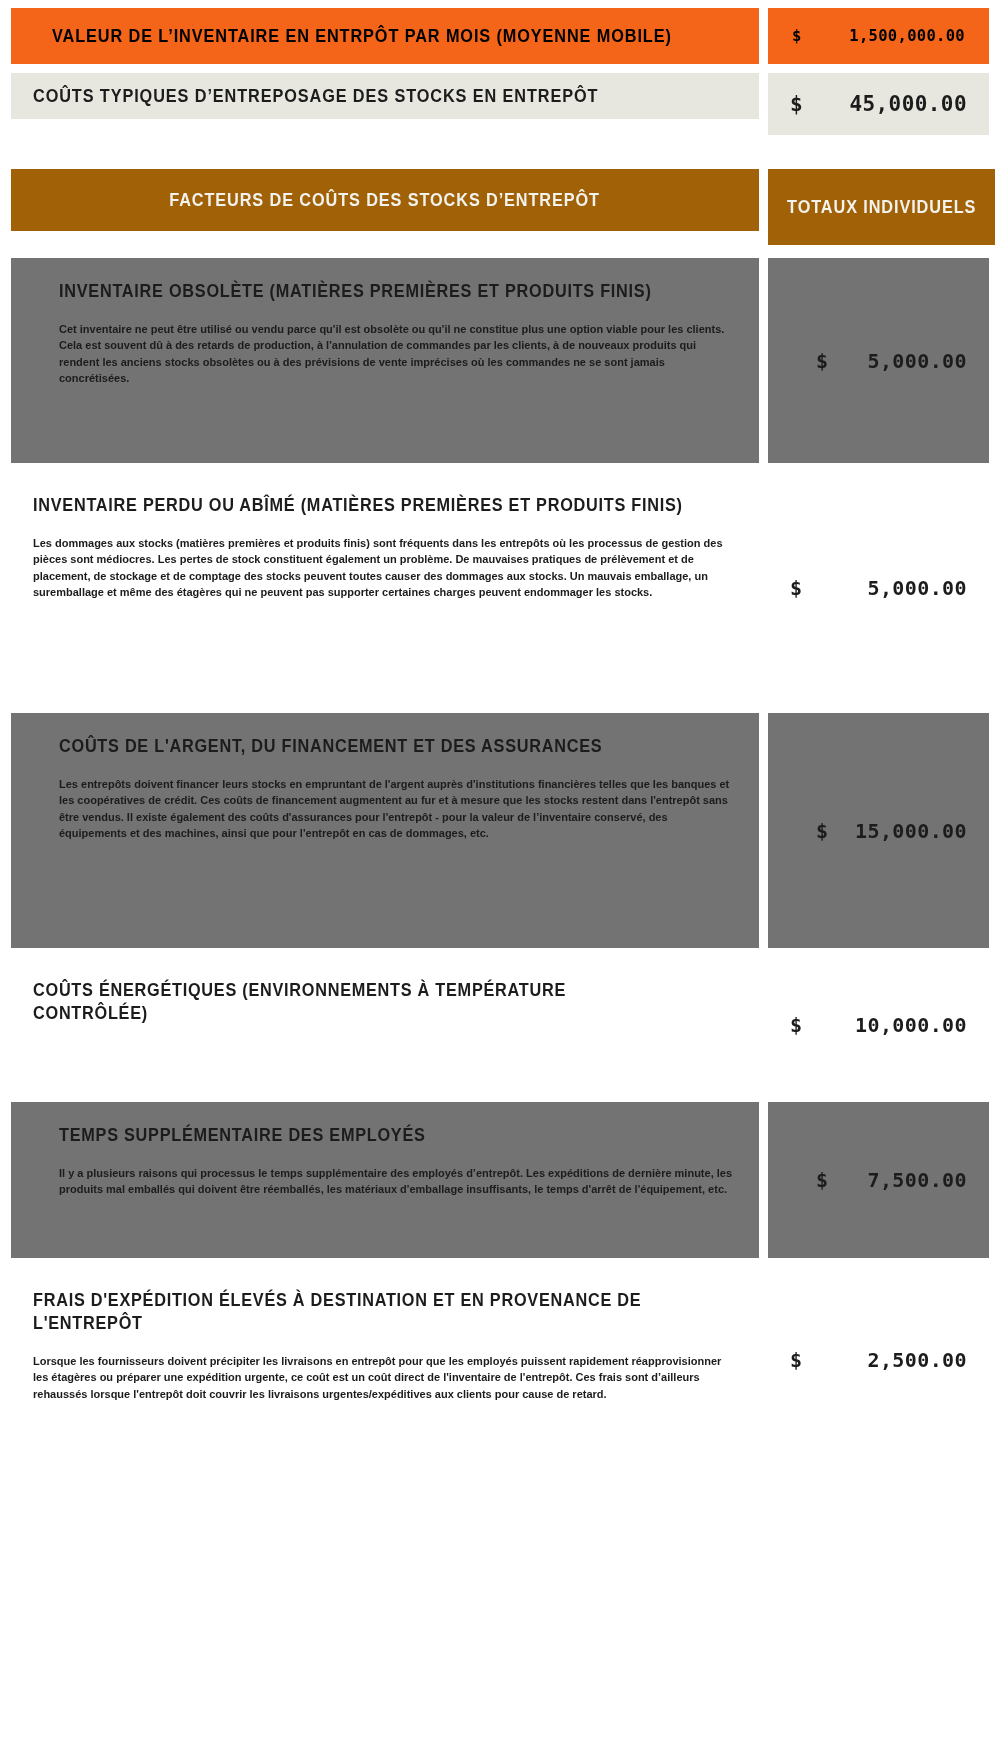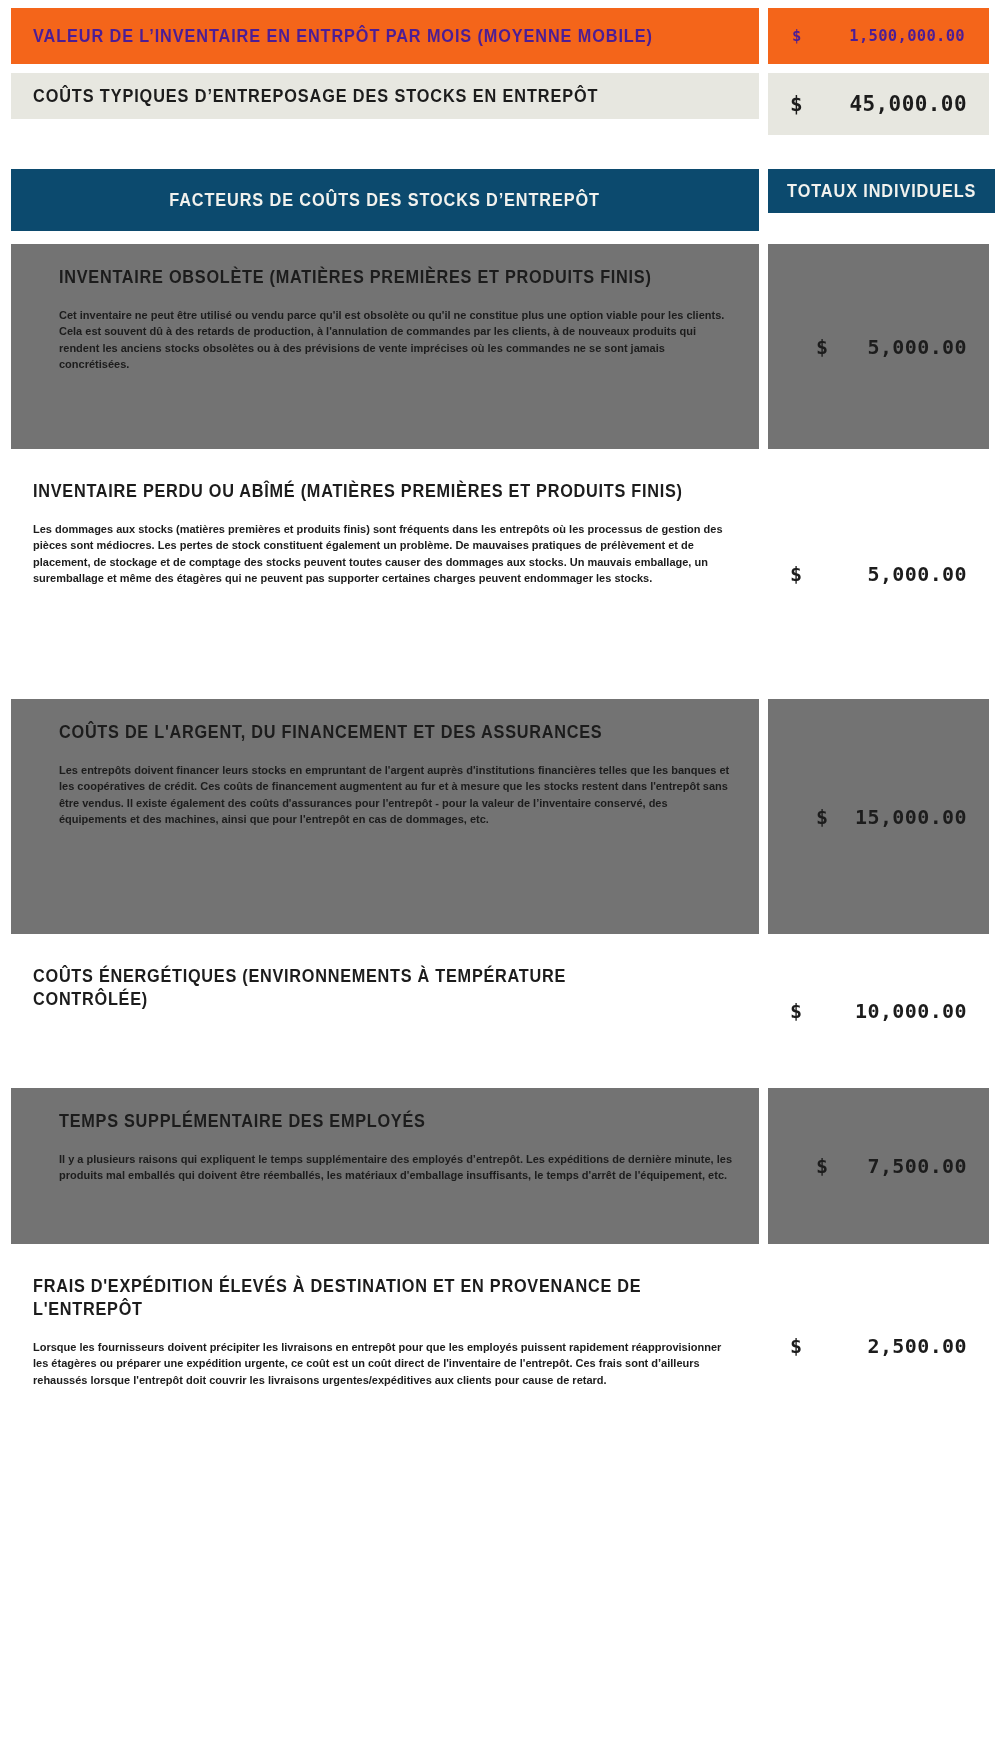--- a/index.html
+++ b/index.html
@@ -29,43 +29,44 @@
     gap: 9px;
     margin-bottom: 9px;
   }
   .row .left  { flex: 0 0 748px; box-sizing: border-box; }
   .row .right { flex: 1 1 auto;  box-sizing: border-box; }
 
   
   .banner-orange .left,
   .banner-orange .right {
     background: #f4651a;
-    color: #4c1d95;
+    color: #000000;
+    justify-content: center;
   }
   .banner-grey .left,
   .banner-grey .right {
     background: #e7e7e0;
     color: #1c1c1c;
   }
   .banner-dark .left,
   .banner-dark .right {
-    background: #0c4a6e;
+    background: #a16207;
     color: #f2f2ee;
     text-align: center;
   }
 
   .banner-orange .left { display: flex; align-items: center; height: 56px; padding: 0 22px; }
   .banner-orange .right{ display: flex; align-items: center; height: 56px; padding: 0 24px; }
 
   .banner-grey .left   { display: flex; align-items: center; height: 46px; padding: 0 22px; }
   .banner-grey .right  { display: flex; align-items: center; height: 62px; padding: 0 22px; }
 
   .banner-dark { margin-top: 34px; margin-bottom: 13px; }
   .banner-dark .left   { display: flex; align-items: center; justify-content: center; height: 62px; padding: 0 22px; }
-  .banner-dark .right  { display: flex; align-items: center; justify-content: center; height: 44px; padding: 0 12px; }
+  .banner-dark .right  { display: flex; align-items: center; justify-content: center; height: 76px; padding: 0 12px; }
 
   
   .cap {
     font-family: "Liberation Sans Narrow", "Liberation Sans", sans-serif;
     font-weight: 700;
     text-transform: uppercase;
     letter-spacing: 0.055em;
     transform: scaleX(0.93);
     transform-origin: left center;
     white-space: nowrap;
@@ -222,21 +223,21 @@
       <span class="money">
         <span class="sym">$</span>
         <span class="amt">10,000.00</span>
       </span>
     </div>
   </div>
 
   <div class="row section shaded h-s5">
     <div class="left">
       <p class="sec-title">TEMPS SUPPLÉMENTAIRE DES EMPLOYÉS</p>
-      <p class="sec-body">Il y a plusieurs raisons qui expliquent le temps supplémentaire des employés d’entrepôt. Les expéditions de dernière minute, les produits mal emballés qui doivent être réemballés, les matériaux d'emballage insuffisants, le temps d'arrêt de l'équipement, etc.</p>
+      <p class="sec-body">Il y a plusieurs raisons qui processus le temps supplémentaire des employés d’entrepôt. Les expéditions de dernière minute, les produits mal emballés qui doivent être réemballés, les matériaux d'emballage insuffisants, le temps d'arrêt de l'équipement, etc.</p>
     </div>
     <div class="right">
       <span class="money">
         <span class="sym">$</span>
         <span class="amt">7,500.00</span>
       </span>
     </div>
   </div>
 
   <div class="row section plain h-s6">

